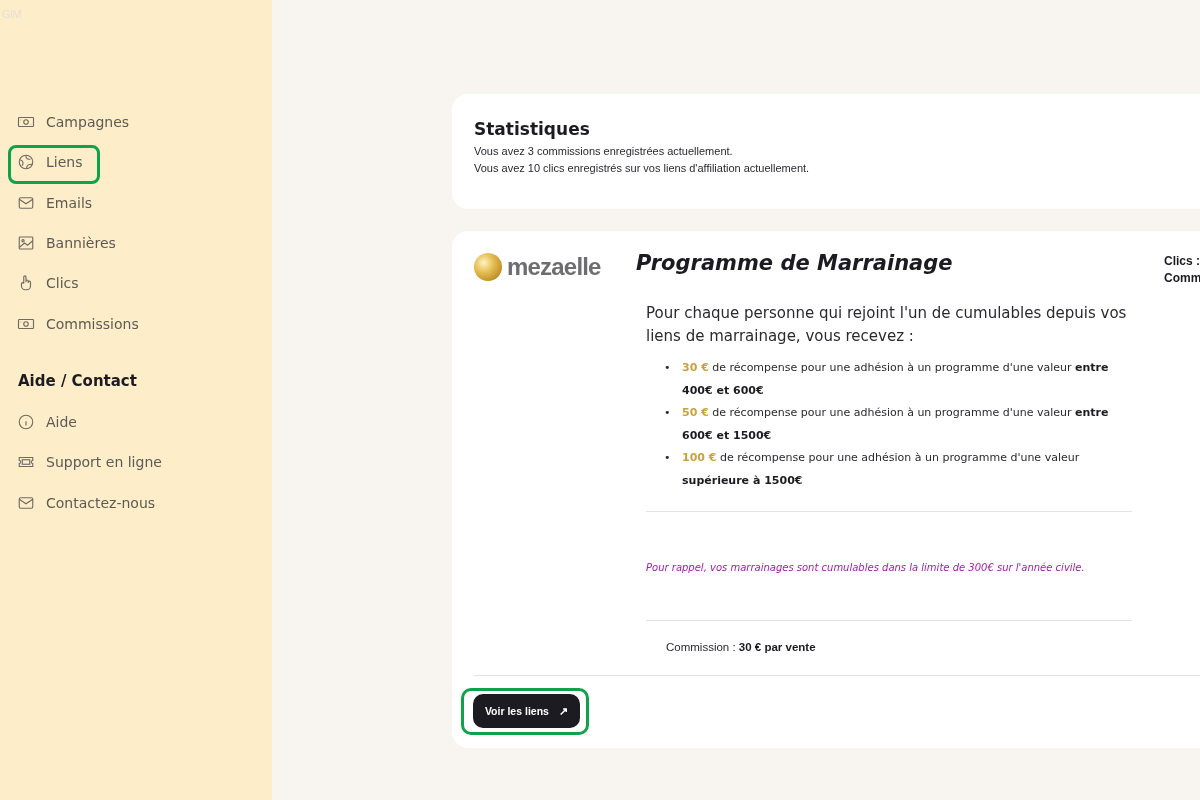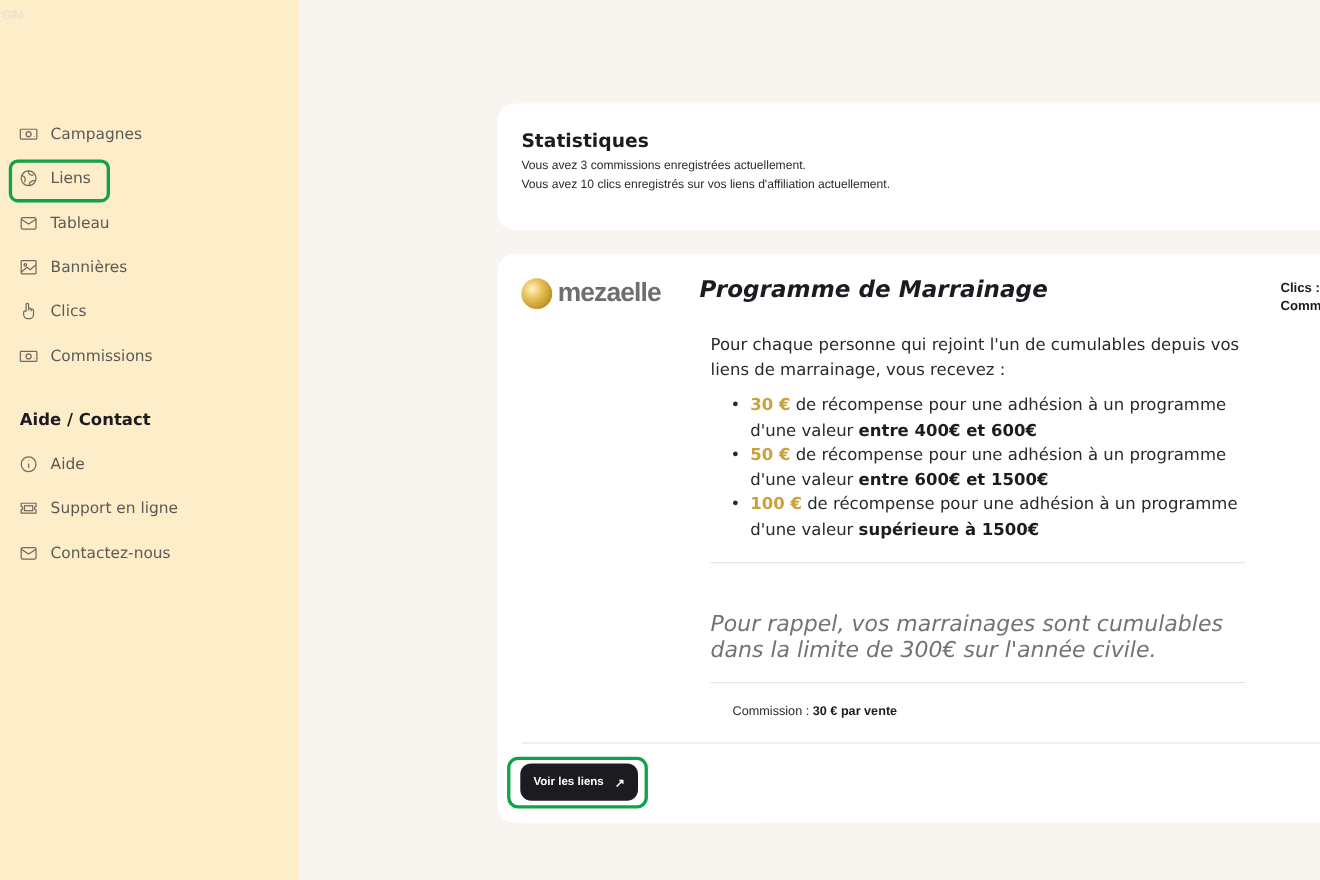--- a/index.html
+++ b/index.html
@@ -50,27 +50,27 @@
   .logo-ball {
     width: 28px; height: 28px; border-radius: 50%;
     background: radial-gradient(circle at 35% 35%, #fff4c4 0%, #e8c15a 35%, #c4962a 70%, #9a7220 100%);
     margin-right: 5px;
   }
   .logo-text { font-family: "Liberation Sans", sans-serif; font-weight: bold; font-size: 24px; color: #6e6e70; letter-spacing: -0.8px; }
 
   .prog-title { position: absolute; left: 184px; top: 20px; font-size: 21px; font-weight: bold; color: #1c1b22; font-style: italic; }
   .prog-intro { position: absolute; left: 194px; top: 71px; width: 490px; font-size: 15px; line-height: 23px; color: #2a2930; }
   .prog-list { position: absolute; left: 212px; top: 126px; width: 470px; list-style: none; }
-  .prog-list li { position: relative; font-size: 15px; line-height: 22.5px; color: #2a2930; padding-left: 18px; }
+  .prog-list li { position: relative; font-size: 11px; line-height: 22.5px; color: #2a2930; padding-left: 18px; }
   .prog-list li::before { content: "•"; position: absolute; left: 0; top: 0; color: #2a2930; }
   .amount { color: #c9a23c; font-weight: bold; }
   .bold { font-weight: bold; color: #1c1b22; }
 
   .divider { position: absolute; height: 1px; background: #e5e3df; }
-  .reminder { position: absolute; left: 194px; top: 325px; width: 500px; font-size: 20px; line-height: 23px; font-style: italic; color: #737373; }
+  .reminder { position: absolute; left: 194px; top: 325px; width: 500px; font-size: 10px; line-height: 23px; font-style: italic; color: #a21caf; }
   .commission { position: absolute; left: 194px; top: 410px; font-size: 11.5px; color: #2a2930; font-family: "Liberation Sans", sans-serif; margin-left: 20px; }
   .commission b { color: #1c1b22; }
 
   .side-stats { position: absolute; left: 712px; top: 22px; font-size: 12px; font-weight: bold; color: #1c1b22; line-height: 17px; font-family: "Liberation Sans", sans-serif; white-space: nowrap; }
 
   .btn-wrap {
     position: absolute; left: 9px; top: 457px; width: 128px; height: 47px;
     border: 3px solid #0ea24a; border-radius: 10px;
   }
   .btn {
@@ -110,21 +110,21 @@
     <span>Liens</span>
   </div>
 
   <div class="nav-item" style="top:188px">
     <span class="icon">
       <svg viewBox="0 0 24 24">
           <rect x="3" y="5" width="18" height="14" rx="2"></rect>
           <path d="M3 7 L12 13 L21 7"></path>
         </svg>
     </span>
-    <span>Tableau</span>
+    <span>Emails</span>
   </div>
 
   <div class="nav-item" style="top:228px">
     <span class="icon">
       <svg viewBox="0 0 24 24">
           <rect x="3" y="4" width="18" height="16" rx="1"></rect>
           <circle cx="8" cy="9" r="1.5"></circle>
           <path d="M3 18 L10 12 L14 15 L21 9"></path>
         </svg>
     </span>

